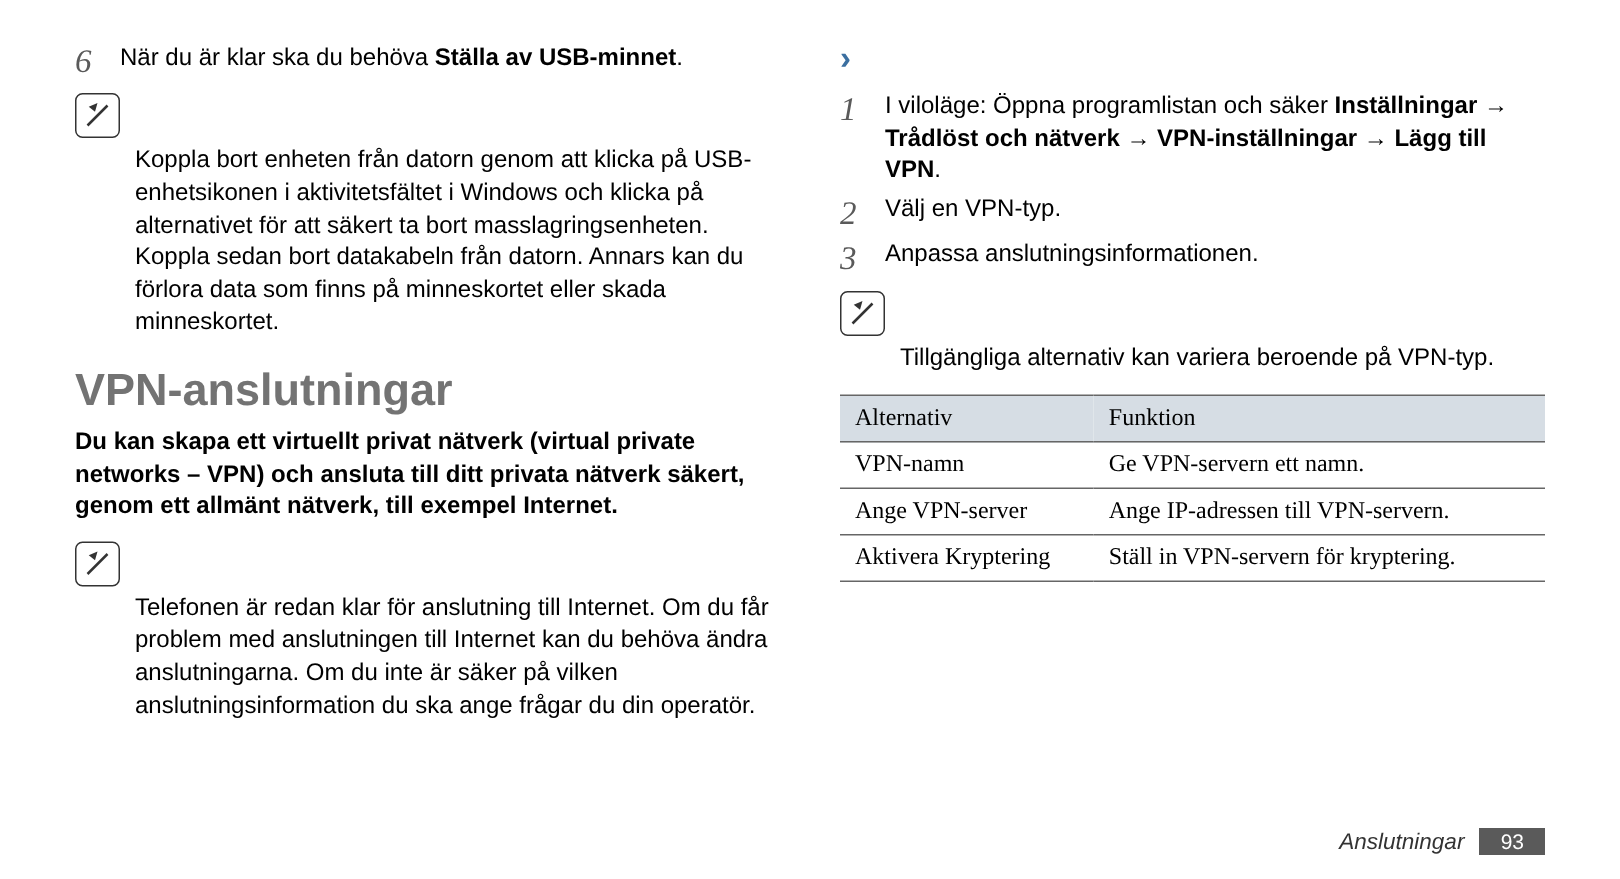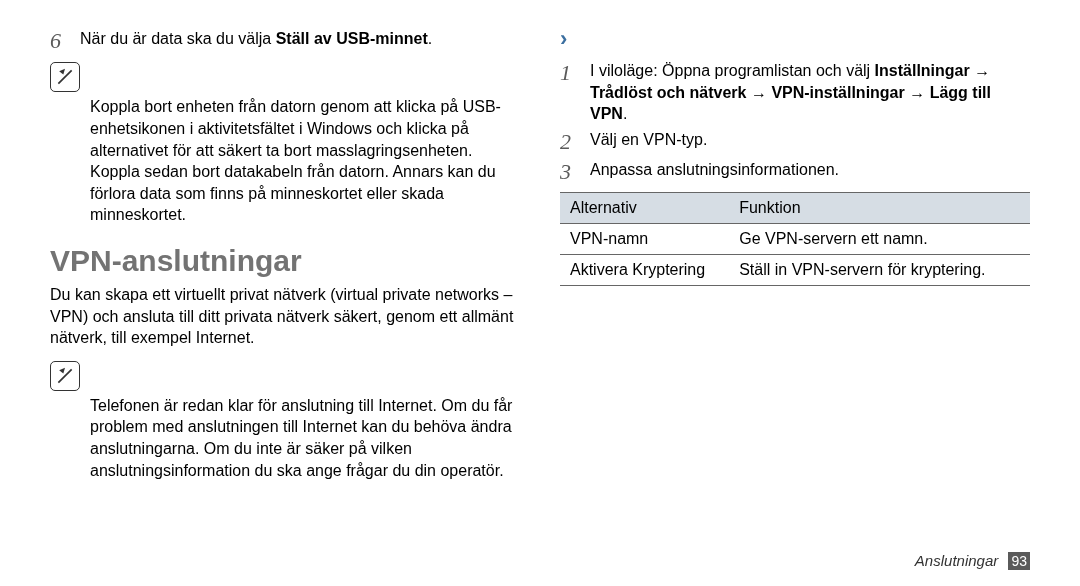--- a/index.html
+++ b/index.html
@@ -65,20 +65,21 @@
   .section-title {
     font-size: 30px;
     color: #737373;
     font-weight: 600;
     margin: 18px 0 6px 0;
   }
   .section-intro {
     font-size: 16px;
     line-height: 1.35;
     margin-bottom: 10px;
+    font-weight: bold;
   }
   .sub-heading {
     display: flex;
     align-items: center;
     gap: 8px;
     font-size: 22px;
     font-weight: 700;
     margin: 0 0 10px 0;
   }
   .chevron {
@@ -91,54 +92,55 @@
     width: 100%;
     border-collapse: collapse;
     margin-top: 6px;
     font-size: 16px;
   }
   table.opts th, table.opts td {
     text-align: left;
     padding: 6px 10px;
     border-top: 1px solid #666;
     border-bottom: 1px solid #666;
+    font-family: Liberation Serif, serif;
   }
   table.opts th {
     background: #d6dde4;
     font-weight: 400;
   }
   table.opts td:first-child, table.opts th:first-child {
     width: 36%;
   }
   .footer {
     position: absolute;
     bottom: 16px;
     right: 50px;
     font-size: 15px;
   }
   .footer .label { font-style: italic; color: #333; margin-right: 6px;}
   .footer .page {
     display: inline-block;
     background: #5a5a5a;
     color: #fff;
-    padding: 1px 3px;
+    padding: 1px 14px;
     font-style: normal;
     font-size: 14px;
   }
 </style>
 </head>
 <body>
 
 <div class="columns">
   <div class="col">
 
     <div class="step-row">
       <div class="step-num">6</div>
       <div class="step-body">
-        <span>När du är data ska du välja </span><span class="bold">Ställ av USB-minnet</span><span>.</span>
+        <span>När du är klar ska du behöva </span><span class="bold">Ställa av USB-minnet</span><span>.</span>
       </div>
     </div>
 
     <div class="note-row">
       <div class="note-icon">
         <svg viewBox="0 0 24 24">
             <path d="M4 20 L20 4" stroke="#333" stroke-width="2" fill="none"></path>
             <path d="M5 5 L12 2 L10 9 Z" fill="#333"></path>
           </svg>
       </div>
@@ -162,46 +164,59 @@
 
   <div class="col">
 
     <div class="sub-heading">
       <span class="chevron">›</span>
     </div>
 
     <div class="step-row">
       <div class="step-num">1</div>
       <div class="step-body">
-        <span>I viloläge: Öppna programlistan och välj </span><span class="bold">Inställningar</span><span class="bold"> → </span><span class="bold">Trådlöst och nätverk</span><span class="bold"> → </span><span class="bold">VPN-inställningar</span><span class="bold"> → </span><span class="bold">Lägg till VPN</span><span>.</span>
+        <span>I viloläge: Öppna programlistan och säker </span><span class="bold">Inställningar</span><span class="bold"> → </span><span class="bold">Trådlöst och nätverk</span><span class="bold"> → </span><span class="bold">VPN-inställningar</span><span class="bold"> → </span><span class="bold">Lägg till VPN</span><span>.</span>
       </div>
     </div>
 
     <div class="step-row">
       <div class="step-num">2</div>
       <div class="step-body">Välj en VPN-typ.</div>
     </div>
 
     <div class="step-row">
       <div class="step-num">3</div>
       <div class="step-body">Anpassa anslutningsinformationen.</div>
     </div>
 
+    <div class="note-row">
+      <div class="note-icon">
+        <svg viewBox="0 0 24 24">
+            <path d="M4 20 L20 4" stroke="#333" stroke-width="2" fill="none"></path>
+            <path d="M5 5 L12 2 L10 9 Z" fill="#333"></path>
+          </svg>
+      </div>
+      <div class="note-body">Tillgängliga alternativ kan variera beroende på VPN-typ.</div>
+    </div>
 
     <table class="opts">
       <thead>
         <tr>
           <th>Alternativ</th>
           <th>Funktion</th>
         </tr>
       </thead>
       <tbody>
         <tr>
           <td>VPN-namn</td>
           <td>Ge VPN-servern ett namn.</td>
+        </tr>
+        <tr>
+          <td>Ange VPN-server</td>
+          <td>Ange IP-adressen till VPN-servern.</td>
         </tr>
         <tr>
           <td>Aktivera Kryptering</td>
           <td>Ställ in VPN-servern för kryptering.</td>
         </tr>
       </tbody>
     </table>
 
   </div>
 </div>

